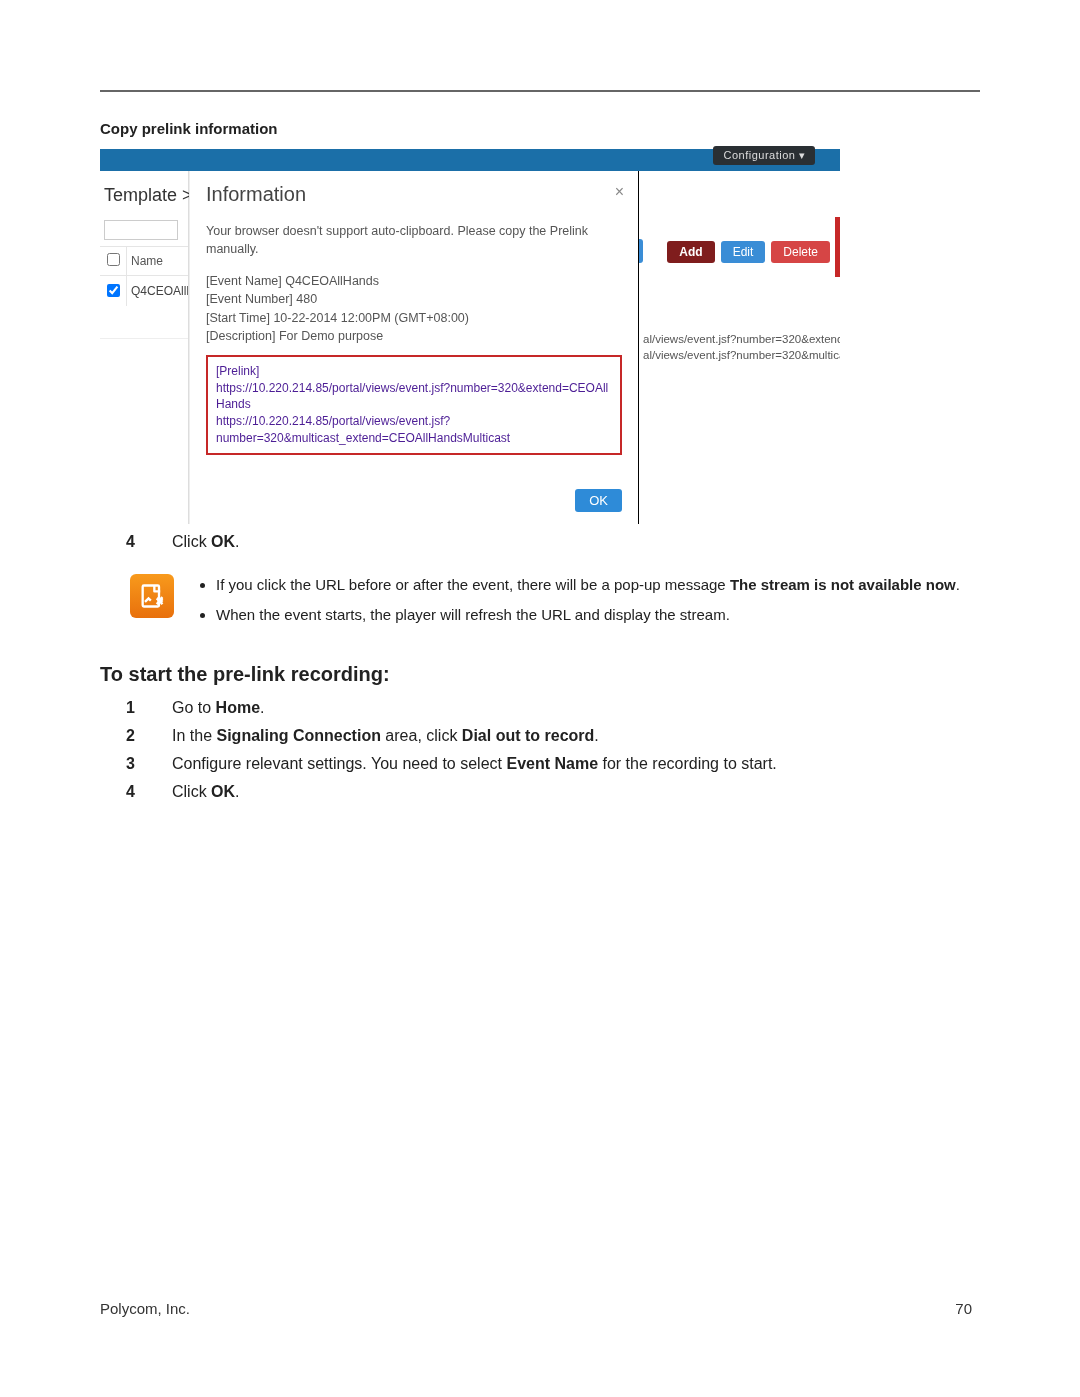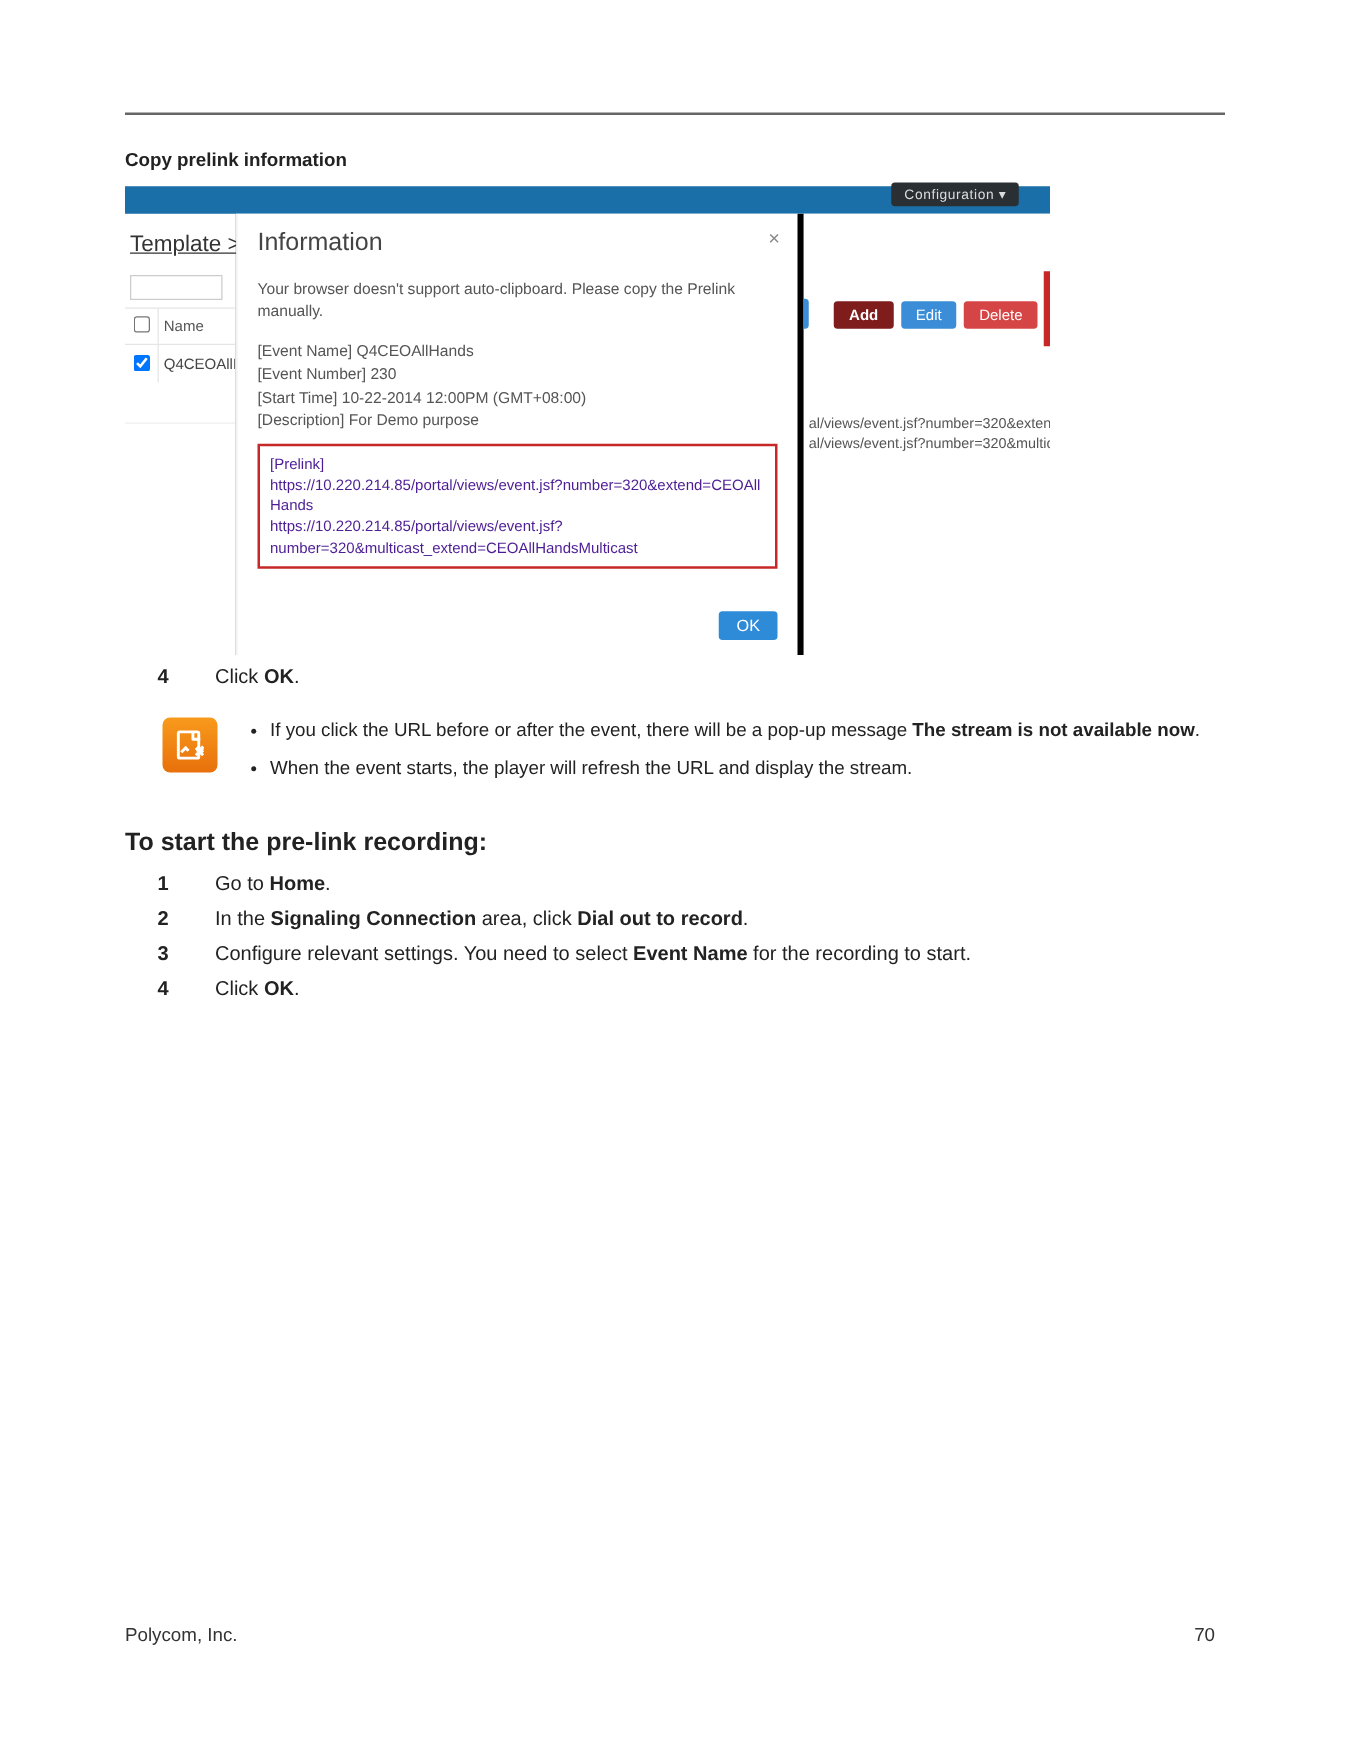--- a/index.html
+++ b/index.html
@@ -65,21 +65,20 @@
   .leftcol {
     width: 88px;
     border-right: 1px solid #ddd;
     background: #fff;
   }
   .breadcrumb {
     font-size: 18px;
     color: #333;
     padding: 14px 2px 12px 4px;
     white-space: nowrap;
-    text-decoration: underline;
   }
   .search-row {
     padding: 2px 0 6px 4px;
   }
   .search-input {
     width: 74px;
     height: 20px;
     border: 1px solid #ccc;
     box-sizing: border-box;
   }
@@ -112,21 +111,21 @@
     border-bottom: 1px solid #eee;
   }
   .table-data-row .chk-cell { padding-top: 8px; }
   .table-data-row .name-cell { padding-top: 8px; padding-bottom: 40px; }
   input[type=checkbox] { margin: 0; }
 
   .modal {
     width: 448px;
     background: #fff;
     border-left: 1px solid #eee;
-    border-right: 5px solid #000000;
+    border-right: 1px solid #000000;
     position: relative;
   }
   .modal-title {
     font-size: 20px;
     color: #444;
     padding: 12px 16px 10px 16px;
   }
   .modal-close {
     position: absolute;
     top: 12px;
@@ -307,21 +306,21 @@
           <div class="name-cell">Q4CEOAllH</div>
         </div>
       </div>
 
       <div class="modal">
         <div class="modal-title">Information</div>
         <span class="modal-close">×</span>
         <div class="modal-content">
           <div class="modal-msg">Your browser doesn't support auto-clipboard. Please copy the Prelink manually.</div>
           <div class="info-line">[Event Name] Q4CEOAllHands</div>
-          <div class="info-line">[Event Number] 230</div>
+          <div class="info-line">[Event Number] 480</div>
           <div class="info-line">[Start Time] 10-22-2014 12:00PM (GMT+08:00)</div>
           <div class="info-line">[Description] For Demo purpose</div>
           <div class="prelink-box">
             <div>[Prelink]</div>
             <div>https://10.220.214.85/portal/views/event.jsf?number=320&amp;extend=CEOAllHands</div>
             <div>https://10.220.214.85/portal/views/event.jsf?</div>
             <div>number=320&amp;multicast_extend=CEOAllHandsMulticast</div>
           </div>
         </div>
         <div class="modal-actions">

